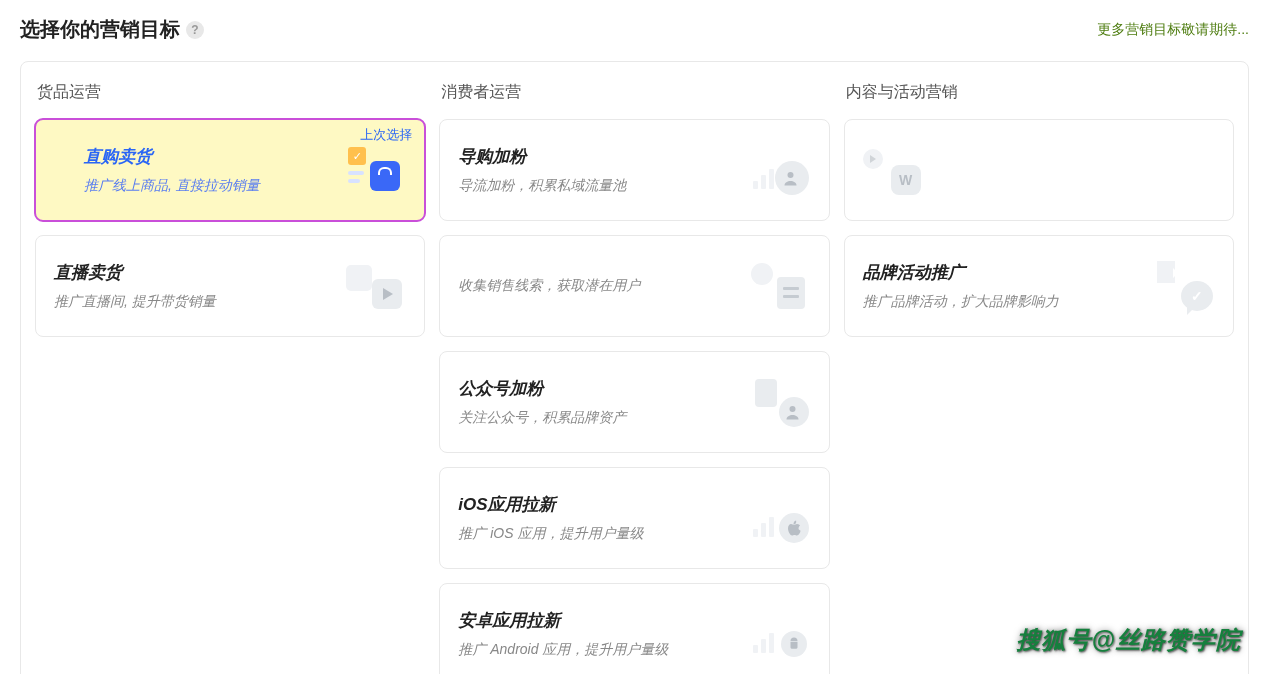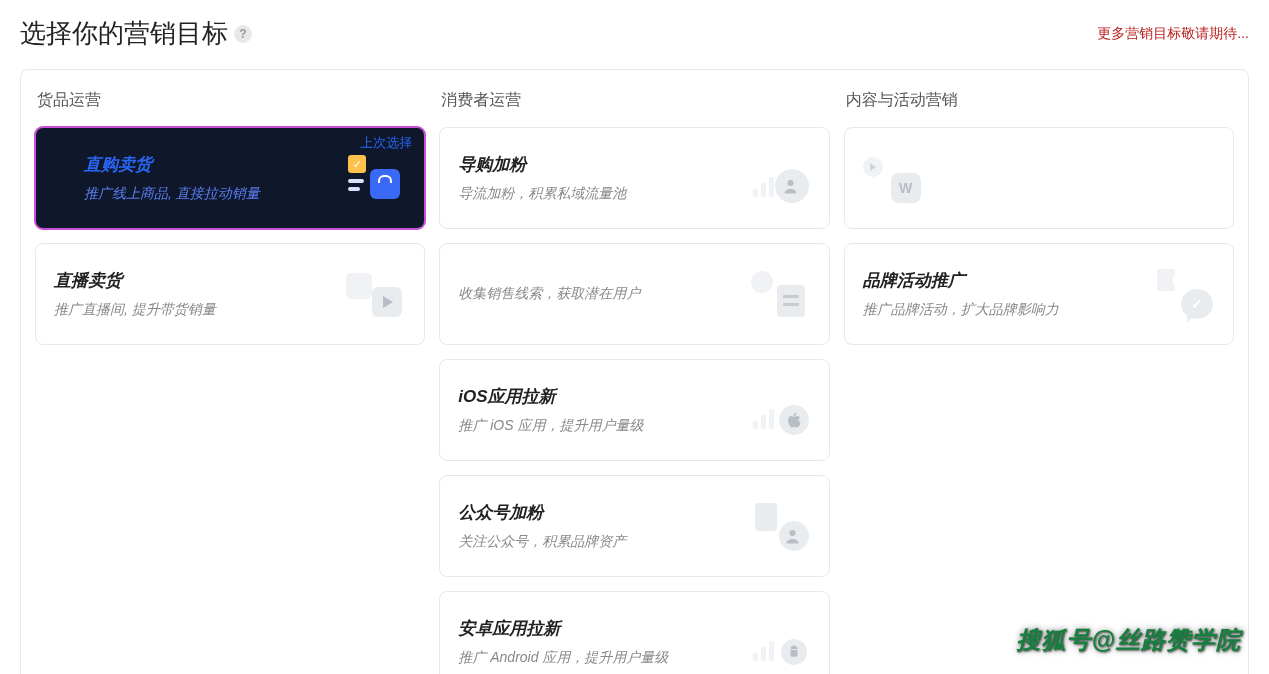--- a/index.html
+++ b/index.html
@@ -16,39 +16,39 @@
       justify-content: space-between;
       align-items: center;
       padding: 16px 20px 10px 20px;
     }
     .header-title {
       display: flex;
       align-items: center;
       gap: 6px;
     }
     .header-title h1 {
-      font-size: 26px;
-      font-weight: 400;
+      font-size: 20px;
+      font-weight: 700;
       color: #222;
     }
     .help-icon {
       width: 18px;
       height: 18px;
       border-radius: 50%;
       background: #e8e8e8;
       color: #999;
       display: flex;
       align-items: center;
       justify-content: center;
       font-size: 12px;
       font-weight: bold;
     }
     .header-note {
       font-size: 14px;
-      color: #b91c1c;
+      color: #4d7c0f;
     }
     .main-box {
       margin: 8px 20px 0 20px;
       border: 1px solid #e8e8e8;
       border-radius: 8px;
       padding: 20px 14px 28px 14px;
     }
     .columns {
       display: flex;
       gap: 14px;
@@ -73,21 +73,21 @@
       align-items: center;
       justify-content: space-between;
       cursor: pointer;
       background: #fff;
       min-height: 102px;
     }
     .card.selected {
       outline: 2px solid #c94fd9;
       outline-offset: -1px;
       border-color: transparent;
-      background: #0f172a;
+      background: #fef9c3;
       padding-left: 48px;
     }
     .card-text { flex: 1; font-style: italic; }
     .card-title {
       font-size: 17px;
       font-weight: 600;
       color: #222;
       margin-bottom: 8px;
     }
     .card.selected .card-title { color: #2a66f5; }
@@ -308,55 +308,55 @@
           <div class="card-desc">收集销售线索，获取潜在用户</div>
         </div>
         <div class="card-icon">
           <span class="icon-circle-sm"></span>
           <span class="icon-doc" style="position:absolute;right:6px;bottom:2px;"></span>
         </div>
       </div>
 
       <div class="card">
         <div class="card-text">
+          <div class="card-title">公众号加粉</div>
+          <div class="card-desc">关注公众号，积累品牌资产</div>
+        </div>
+        <div class="card-icon">
+          <span class="gray-shape" style="width:22px;height:28px;position:absolute;left:4px;top:2px;"></span>
+          <span class="icon-person-plus" style="position:absolute;right:2px;bottom:0;width:30px;height:30px;">
+            <svg viewBox="0 0 24 24">
+                <circle cx="10" cy="8" r="4"></circle>
+                <path d="M2 22c0-4 4-6 8-6s8 2 8 6"></path>
+              </svg>
+          </span>
+        </div>
+      </div>
+
+      <div class="card">
+        <div class="card-text">
           <div class="card-title">iOS应用拉新</div>
           <div class="card-desc">推广 iOS 应用，提升用户量级</div>
         </div>
         <div class="card-icon">
           <div class="icon-bars">
               <span style="height:8px"></span>
               <span style="height:14px"></span>
               <span style="height:20px"></span>
             </div>
           <span class="icon-apple" style="position:absolute;right:2px;bottom:0;">
             <svg width="14" height="16" viewBox="0 0 14 16" fill="#b8bec5">
                 <path d="M11.5 8.5c0-2 1.5-3 1.5-3s-1-1.5-3-1.5c-1.5 0-2 1-3 1s-1.5-1-3-1S1 5.5 1 8.5c0 3.5 2.5 7 4 7 1 0 1.5-.5 2.5-.5s1.5.5 2.5.5c1.5 0 3.5-3 3.5-5 0 0-2-.5-2-2zM9 3C9.5 2 9 .5 9 .5S7.5 1 7 2s-.5 2.5-.5 2.5S8.5 4 9 3z"></path>
               </svg>
           </span>
         </div>
       </div>
 
       <div class="card">
         <div class="card-text">
-          <div class="card-title">公众号加粉</div>
-          <div class="card-desc">关注公众号，积累品牌资产</div>
-        </div>
-        <div class="card-icon">
-          <span class="gray-shape" style="width:22px;height:28px;position:absolute;left:4px;top:2px;"></span>
-          <span class="icon-person-plus" style="position:absolute;right:2px;bottom:0;width:30px;height:30px;">
-            <svg viewBox="0 0 24 24">
-                <circle cx="10" cy="8" r="4"></circle>
-                <path d="M2 22c0-4 4-6 8-6s8 2 8 6"></path>
-              </svg>
-          </span>
-        </div>
-      </div>
-
-      <div class="card">
-        <div class="card-text">
           <div class="card-title">安卓应用拉新</div>
           <div class="card-desc">推广 Android 应用，提升用户量级</div>
         </div>
         <div class="card-icon">
           <div class="icon-bars">
               <span style="height:8px"></span>
               <span style="height:14px"></span>
               <span style="height:20px"></span>
             </div>
           <span class="icon-android" style="position:absolute;right:4px;bottom:2px;">

